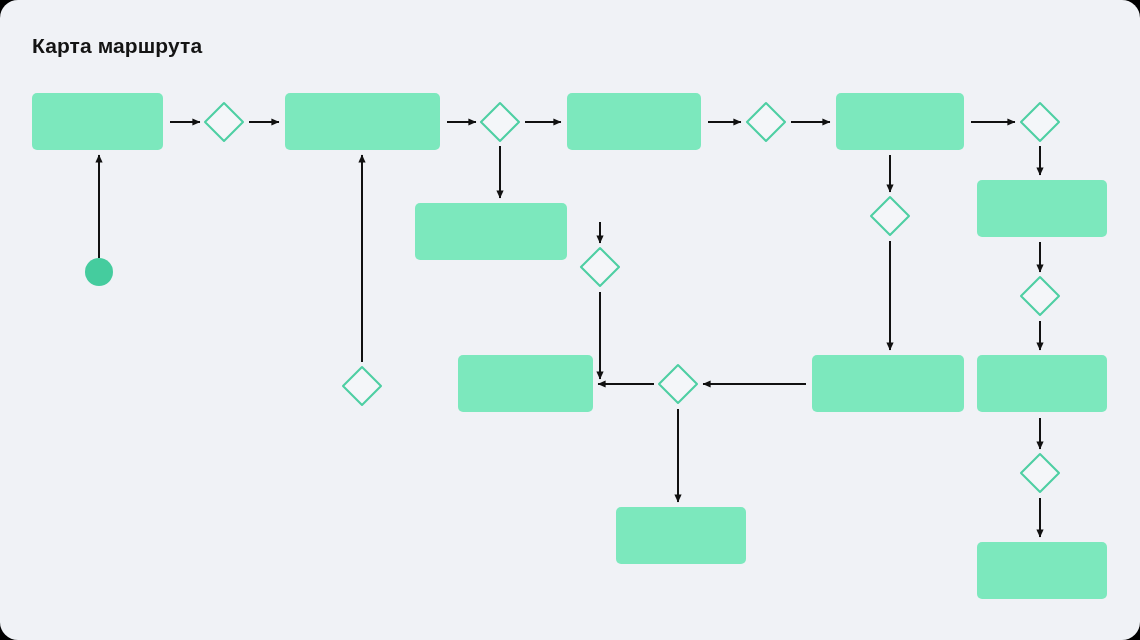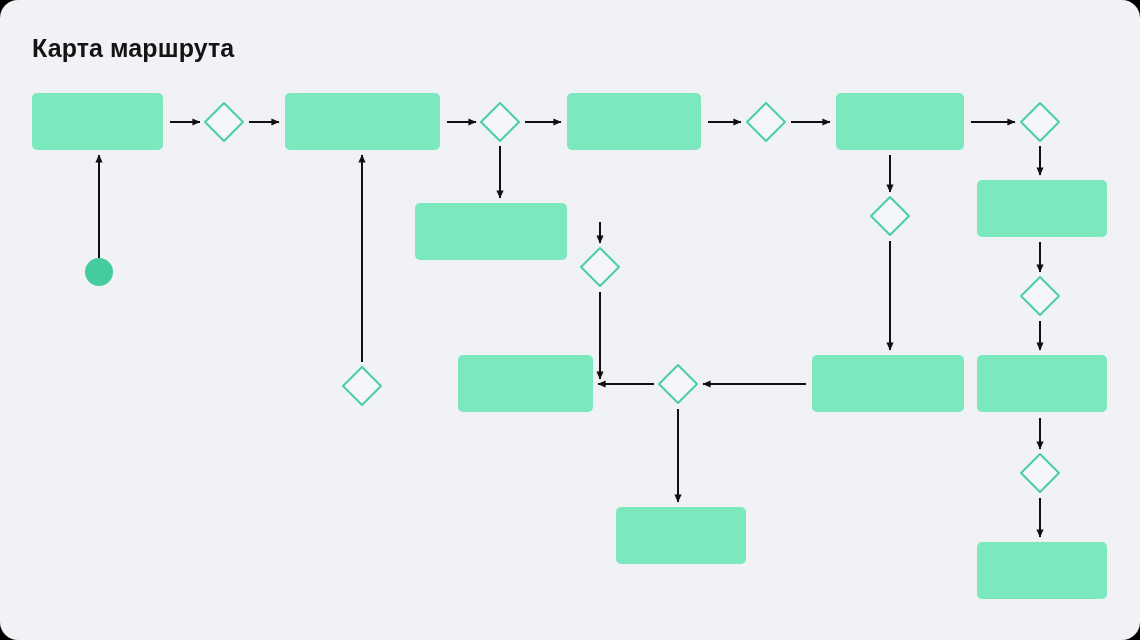--- a/index.html
+++ b/index.html
@@ -20,21 +20,21 @@
     height: 640px;
     background: #F0F2F6;
     border-radius: 18px;
     overflow: hidden;
   }
   #diagram-title {
     position: absolute;
     left: 32px;
     top: 34px;
     font-family: "Liberation Sans", sans-serif;
-    font-size: 25px;
+    font-size: 21px;
     font-weight: 700;
     letter-spacing: 0.1px;
     color: #141414;
     white-space: nowrap;
     user-select: none;
   }
   #flow-svg {
     position: absolute;
     left: 0;
     top: 0;

